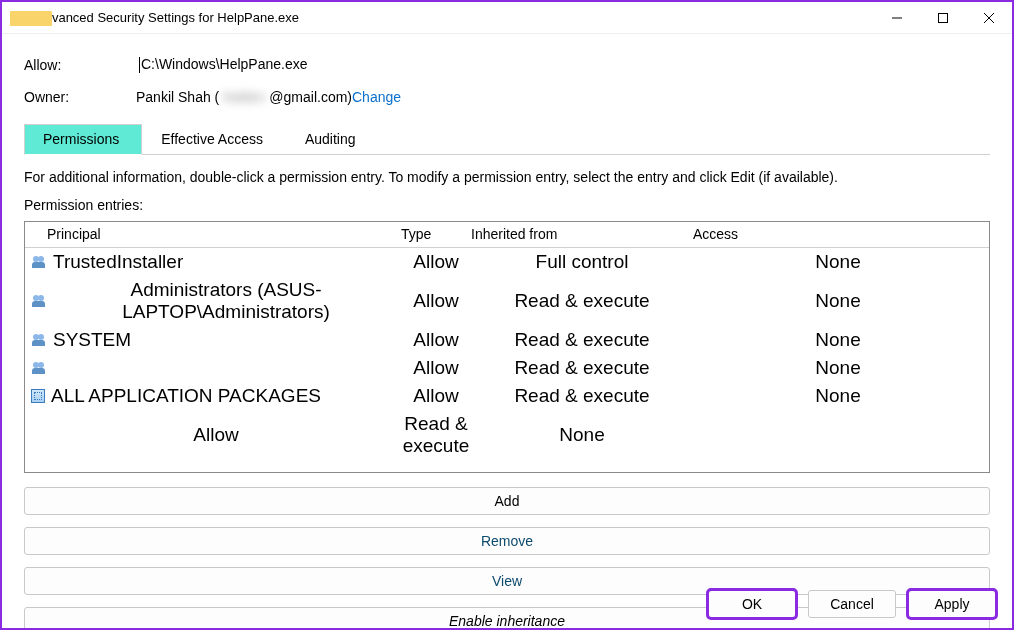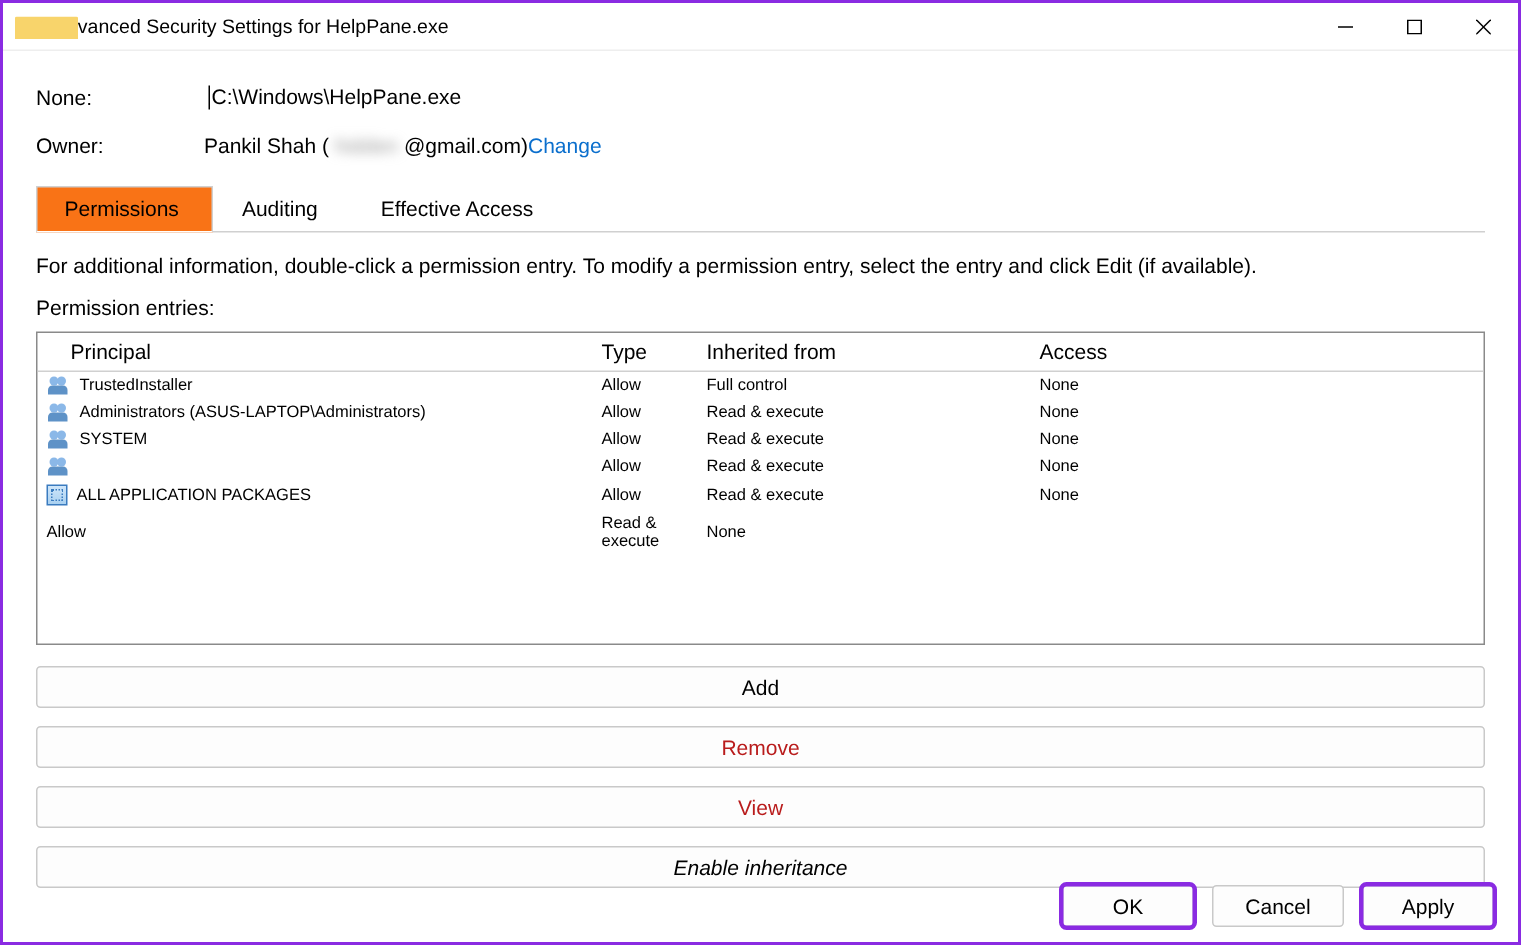--- a/index.html
+++ b/index.html
@@ -40,48 +40,48 @@
   .link { color:#0b6fcd; cursor:pointer; }
   .blur { filter: blur(4px); -webkit-filter: blur(4px); padding:0 4px; color:#999; }
   .tabs {
     display:flex; align-items:flex-end; border-bottom:1px solid #d0d0d0; height:32px;
   }
   .tab {
     padding: 6px 22px 7px 18px; font-size:14px; color:#000; border:1px solid transparent;
     position:relative; top:1px; cursor:pointer;
   }
   .tab.active {
-    background:#f97316; border:1px solid #d0d0d0; border-bottom:1px solid #fff;margin-top:14px;
+    background:#5eead4; border:1px solid #d0d0d0; border-bottom:1px solid #fff;margin-top:14px;
   }
   .instr { margin: 14px 0 12px 0; font-size:14px; }
   .perm-label { font-size:14px; margin-bottom:8px; }
   .grid {
-    border:1px solid #8a8a8a; height: 209px; overflow:hidden; background:#fff;
+    border:1px solid #8a8a8a; height: 252px; overflow:hidden; background:#fff;
   }
   .grid-head, .grid-row {
     display:grid;
     grid-template-columns: 370px 70px 222px 1fr;
     align-items:center;
     padding: 3px 6px;
   }
   .grid-head { font-size:14px; border-bottom:1px solid #d0d0d0; padding:4px 6px 5px 6px; }
-  .grid-row { font-size:11px; padding:3px 6px; }
+  .grid-row { font-size:19px; padding:3px 6px;text-align:center; }
   .principal-cell { display:flex; align-items:center; gap:6px; }
   .icon-users { width:16px; height:12px; position:relative; }
   .icon-users .h1,.icon-users .h2 { position:absolute; width:6px; height:6px; border-radius:50%; background:#8bb8e8; top:0; }
   .icon-users .h1{left:2px} .icon-users .h2{left:7px}
   .icon-users .b { position:absolute; bottom:0; left:1px; width:13px; height:6px; background:#5e92c7; border-radius:3px 3px 0 0;}
   .icon-pkg { width:14px; height:14px; border:1px solid #3a7bbf; background:linear-gradient(#cfe6fa,#a9d0f0); position:relative; }
   .icon-pkg::after{content:"";position:absolute;inset:2px;border:1px dotted #3a7bbf;}
   .btn-row { display:flex; gap:12px; margin-top:14px;flex-direction:column; }
   .btn {
     min-width:90px; padding:5px 18px; font-size:14px; background:#fdfdfd;
     border:1px solid #c9c9c9; border-radius:3px; cursor:pointer; text-align:center;
   }
-  .btn.disabled { color:#b91c1c; }
+  .btn.disabled { color:#0c4a6e; }
   .enable-row { margin-top:12px; }
   .enable-row .btn { min-width:auto; padding:5px 24px;font-style:italic; }
   .footer {
     position:absolute; bottom:10px; right:16px; display:flex; gap:12px;
   }
   .footer .btn { min-width:88px; }
   .outlined { outline:3px solid #8a2be2; outline-offset:-1px; }
   .path-caret { border-left:1px solid #000; height:16px; display:inline-block; vertical-align:middle; margin-right:1px;}
 </style>
 </head>
@@ -109,36 +109,36 @@
           <line x1="0" y1="0" x2="10" y2="10" stroke="#000" stroke-width="1"></line>
           <line x1="10" y1="0" x2="0" y2="10" stroke="#000" stroke-width="1"></line>
         </svg>
     </div>
   </div>
 </div>
 
 <div class="content">
 
   <div class="field-row">
-    <div class="field-label">None:</div>
+    <div class="field-label">Allow:</div>
     <div class="path-box"><span class="path-caret"></span><span>C:\Windows\HelpPane.exe</span></div>
   </div>
 
   <div class="owner-row">
     <div class="field-label">Owner:</div>
     <div>
       <span>Pankil Shah (</span><span class="blur">hidden</span><span>@gmail.com)</span>
     </div>
     <span class="link">Change</span>
   </div>
 
   <div class="tabs">
     <div class="tab active">Permissions</div>
+    <div class="tab">Effective Access</div>
     <div class="tab">Auditing</div>
-    <div class="tab">Effective Access</div>
   </div>
 
   <div class="instr">For additional information, double-click a permission entry. To modify a permission entry, select the entry and click Edit (if available).</div>
   <div class="perm-label">Permission entries:</div>
 
   <div class="grid">
     <div class="grid-head">
       <div style="padding-left:16px">Principal</div>
       <div>Type</div>
       <div>Inherited from</div>

